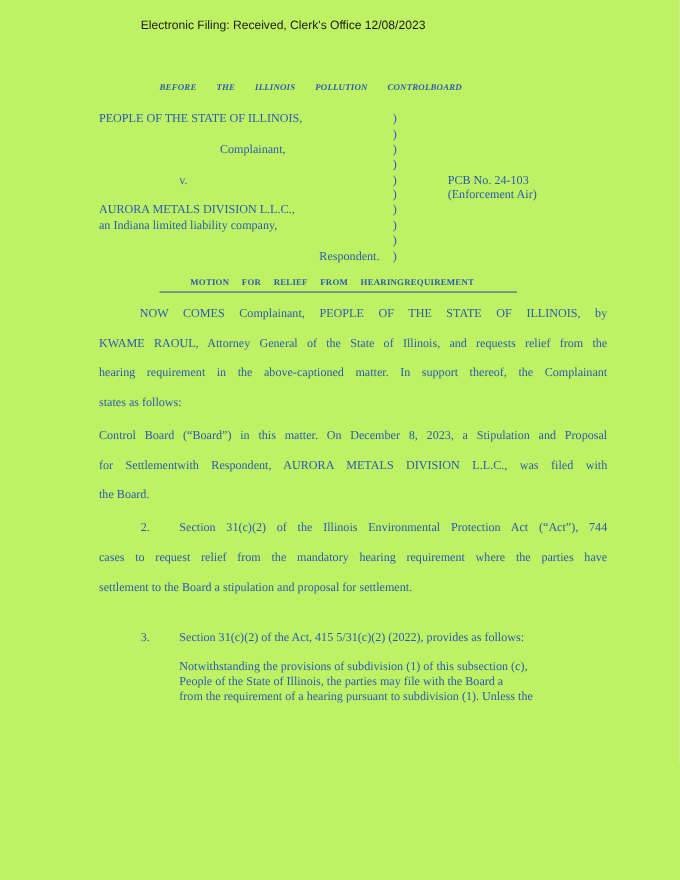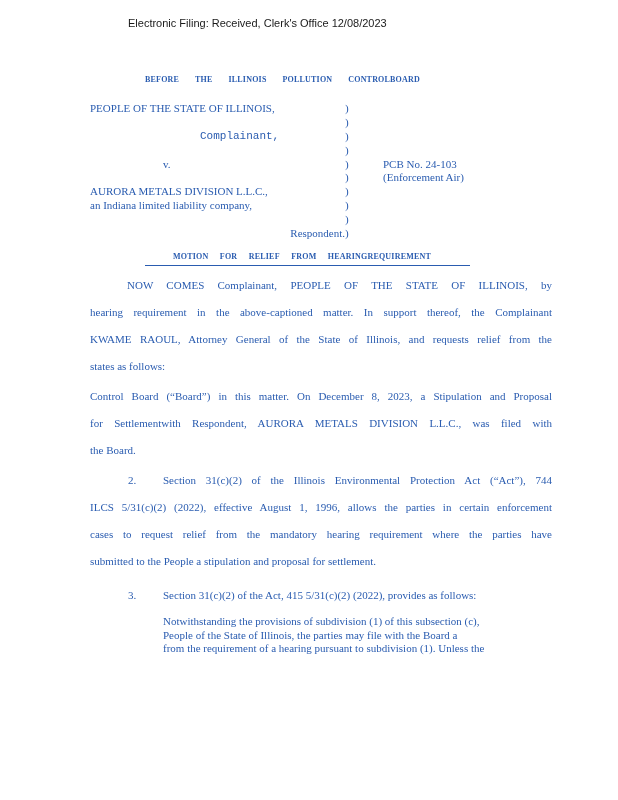--- a/index.html
+++ b/index.html
@@ -1,47 +1,48 @@
 <!DOCTYPE html>
 <html><head>
 <meta charset="utf-8">
 <style>
   html,body{margin:0;padding:0;background:#e8e8e8;}
   .page{
     position:relative;
     width:618px;height:800px;
-    background:#ffffff;
+    background:#bef264;
     font-family:"Liberation Serif","DejaVu Serif",serif;
     color:#2a5cb0;
     overflow:hidden;
     box-sizing:border-box;
   }
   .filing-header{
     margin:16px 0 0 128px;
     font-family:"Liberation Sans","DejaVu Sans",sans-serif;
     font-size:11px;line-height:14px;
     color:#1a1a1a;
   }
   .court-header{
     margin:45px 0 0 145px;
     width:275px;
     display:flex;justify-content:space-between;
     font-size:8px;font-weight:bold;line-height:10px;
     letter-spacing:0.2px;
+    font-style:italic;
   }
   .caption{
     margin:17px 0 0 90px;
     display:flex;
-    font-size:11px;line-height:13.9px;
+    font-size:11px;line-height:13.9px;gap:12px;
   }
   .caption .left-col{width:255px;}
   .caption .paren-col{width:12px;}
   .caption .right-col{margin-left:26px;}
   .cap-row{height:13.9px;white-space:nowrap;}
-  .ind-role1{padding-left:110px;font-family:Liberation Mono, monospace;}
+  .ind-role1{padding-left:110px;}
   .ind-v{padding-left:73px;}
   .ind-role2{padding-left:113px;text-align:right;}
   .right-col .spacer4{height:55.6px;}
   .motion-title{
     margin:11px 0 0 145px;
     width:325px;
     border-bottom:1.2px solid #2a5cb0;
     padding-bottom:3px;
   }
   .motion-title-inner{
@@ -55,21 +56,21 @@
     margin:6px 0 0 90px;
     width:462px;
     font-size:11px;line-height:27px;
   }
   .bl{min-height:27px;}
   .jl{text-align:justify;text-align-last:justify;}
   .indent{padding-left:37px;}
   .numline{padding-left:38px;}
   .pnum{display:inline-block;width:35px;}
   .para{margin-top:3px;}
-  .para3{margin-top:7px;}
+  .para3{margin-top:19px;}
   .block-quote{
     margin:6px 0 0 73px;
     font-size:11px;line-height:13.6px;
   }
   .ql{white-space:nowrap;}
 </style>
 </head>
 <body>
 
 <div class="page">
@@ -123,36 +124,35 @@
       <span>RELIEF</span>
       <span>FROM</span>
       <span>HEARINGREQUIREMENT</span>
     </div>
   </div>
 
   <div class="body-text">
 
     <div>
       <div class="bl jl indent">NOW COMES Complainant, PEOPLE OF THE STATE OF ILLINOIS, by</div>
+      <div class="bl jl">KWAME RAOUL, Attorney General of the State of Illinois, and requests relief from the</div>
       <div class="bl jl">hearing requirement in the above-captioned matter. In support thereof, the Complainant</div>
-      <div class="bl jl">KWAME RAOUL, Attorney General of the State of Illinois, and requests relief from the</div>
       <div class="bl">states as follows:</div>
     </div>
 
     <div class="para">
       <div class="bl jl">Control Board (“Board”) in this matter. On December 8, 2023, a Stipulation and Proposal</div>
       <div class="bl jl">for Settlementwith Respondent, AURORA METALS DIVISION L.L.C., was filed with</div>
       <div class="bl">the Board.</div>
     </div>
 
     <div class="para">
       <div class="bl jl numline"><span class="pnum">2.</span><span>Section 31(c)(2) of the Illinois Environmental Protection Act (“Act”), 744</span></div>
-      <div class="bl jl">ILCS 5/31(c)(2) (2022), effective August 1, 1996, allows the parties in certain enforcement</div>
       <div class="bl jl">cases to request relief from the mandatory hearing requirement where the parties have</div>
-      <div class="bl">submitted to the People a stipulation and proposal for settlement.</div>
+      <div class="bl">settlement to the Board a stipulation and proposal for settlement.</div>
     </div>
 
     <div class="para para3">
       <div class="bl numline"><span class="pnum">3.</span><span>Section 31(c)(2) of the Act, 415 5/31(c)(2) (2022), provides as follows:</span></div>
     </div>
 
     <div class="block-quote">
       <div class="ql">Notwithstanding the provisions of subdivision (1) of this subsection (c),</div>
       <div class="ql">People of the State of Illinois, the parties may file with the Board a</div>
       <div class="ql">from the requirement of a hearing pursuant to subdivision (1). Unless the</div>

